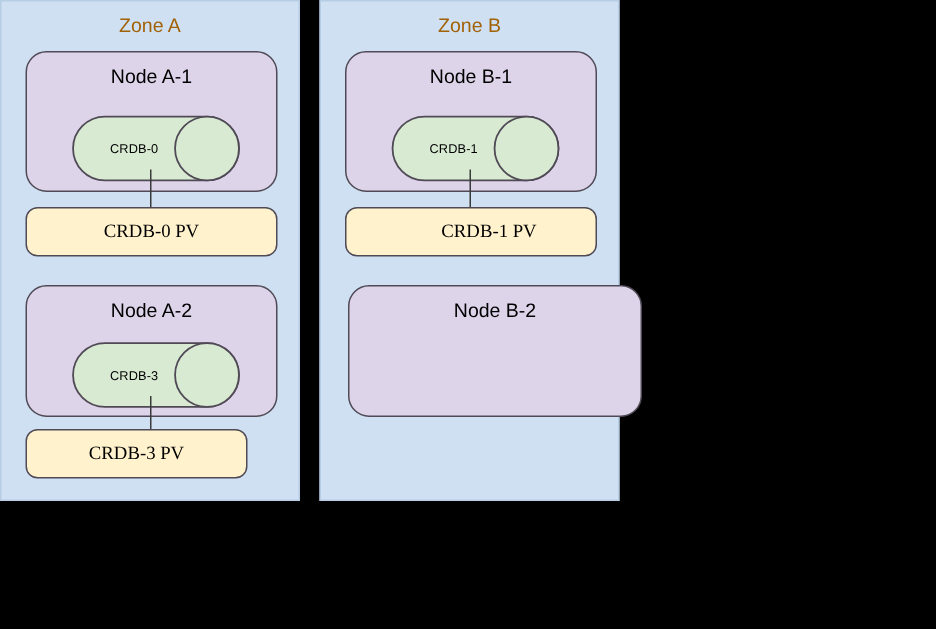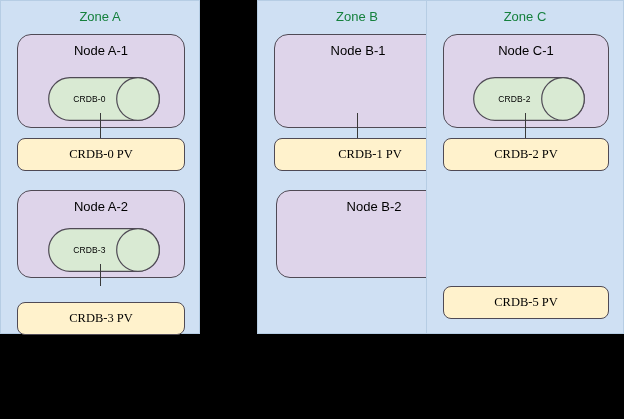--- a/index.html
+++ b/index.html
@@ -26,31 +26,31 @@
 
   .zone {
     position: absolute;
     top: 0;
     height: 334px;
     background: #cfe0f3;
     border: 1px solid #b6cde4;
     box-sizing: border-box;
   }
   .zone-a { left: 0px;   width: 200px; }
-  .zone-b { left: 213px; width: 200px; margin-left: 44px; }
+  .zone-b { left: 213px; width: 200px; }
   .zone-c { left: 426px; width: 198px; }
 
   .zone-title {
     position: absolute;
     top: 8px;
     left: 0;
     right: 0;
     text-align: center;
     font-size: 13px;
-    color: #15803d;
+    color: #a16207;
     line-height: 16px;
   }
 
   .node {
     position: absolute;
     background: #ded4ea;
     border: 1px solid #4f4a55;
     border-radius: 14px;
     box-sizing: border-box;
     padding-left: 24px;
@@ -137,57 +137,42 @@
       <div class="node-label">Node A-2</div>
       <div class="cyl" style="left:30px; top:37px; width:112px; height:44px;">
         <svg width="112" height="44" viewBox="0 0 112 44" aria-hidden="true">
           <path d="M 22,0.7 H 90 A 21.3,21.3 0 0 1 90,43.3 H 22 A 21.3,21.3 0 0 1 22,0.7 Z" fill="#d9ead3" stroke="#4f4a55" stroke-width="1.2"></path>
           <ellipse cx="90" cy="22" rx="21.3" ry="21.3" fill="#d9ead3" stroke="#4f4a55" stroke-width="1.2"></ellipse>
         </svg>
         <div class="cyl-label">CRDB-3</div>
       </div>
     </div>
     <div class="connector" style="left:99px; top:263px; height:22px;"></div>
-    <div class="pv" style="left:16px; top:285px; width:168px; height:33px;margin-top:16px;">
+    <div class="pv" style="left:16px; top:285px; width:148px; height:33px;">
       <span class="pv-label">CRDB-3 PV</span>
     </div>
   </div>
 
   <div class="zone zone-b">
     <div class="zone-title">Zone B</div>
 
     <div class="node" style="left:16px; top:33px; width:168px; height:94px;">
       <div class="node-label">Node B-1</div>
+      <div class="cyl" style="left:30px; top:42px; width:112px; height:44px;">
+        <svg width="112" height="44" viewBox="0 0 112 44" aria-hidden="true">
+          <path d="M 22,0.7 H 90 A 21.3,21.3 0 0 1 90,43.3 H 22 A 21.3,21.3 0 0 1 22,0.7 Z" fill="#d9ead3" stroke="#4f4a55" stroke-width="1.2"></path>
+          <ellipse cx="90" cy="22" rx="21.3" ry="21.3" fill="#d9ead3" stroke="#4f4a55" stroke-width="1.2"></ellipse>
+        </svg>
+        <div class="cyl-label">CRDB-1</div>
+      </div>
     </div>
     <div class="connector" style="left:99px; top:112px; height:26px;"></div>
     <div class="pv" style="left:16px; top:137px; width:168px; height:33px;padding-left:24px;">
       <span class="pv-label">CRDB-1 PV</span>
     </div>
 
     <div class="node" style="left:18px; top:189px; width:196px; height:88px;">
       <div class="node-label">Node B-2</div>
     </div>
   </div>
 
-  <div class="zone zone-c">
-    <div class="zone-title">Zone C</div>
-
-    <div class="node" style="left:16px; top:33px; width:166px; height:94px;">
-      <div class="node-label">Node C-1</div>
-      <div class="cyl" style="left:29px; top:42px; width:112px; height:44px;">
-        <svg width="112" height="44" viewBox="0 0 112 44" aria-hidden="true">
-          <path d="M 22,0.7 H 90 A 21.3,21.3 0 0 1 90,43.3 H 22 A 21.3,21.3 0 0 1 22,0.7 Z" fill="#d9ead3" stroke="#4f4a55" stroke-width="1.2"></path>
-          <ellipse cx="90" cy="22" rx="21.3" ry="21.3" fill="#d9ead3" stroke="#4f4a55" stroke-width="1.2"></ellipse>
-        </svg>
-        <div class="cyl-label">CRDB-2</div>
-      </div>
-    </div>
-    <div class="connector" style="left:98px; top:112px; height:26px;"></div>
-    <div class="pv" style="left:16px; top:137px; width:166px; height:33px;">
-      <span class="pv-label">CRDB-2 PV</span>
-    </div>
-
-    <div class="pv" style="left:16px; top:285px; width:166px; height:33px;">
-      <span class="pv-label">CRDB-5 PV</span>
-    </div>
-  </div>
 
 </div>
 
 </body></html>

